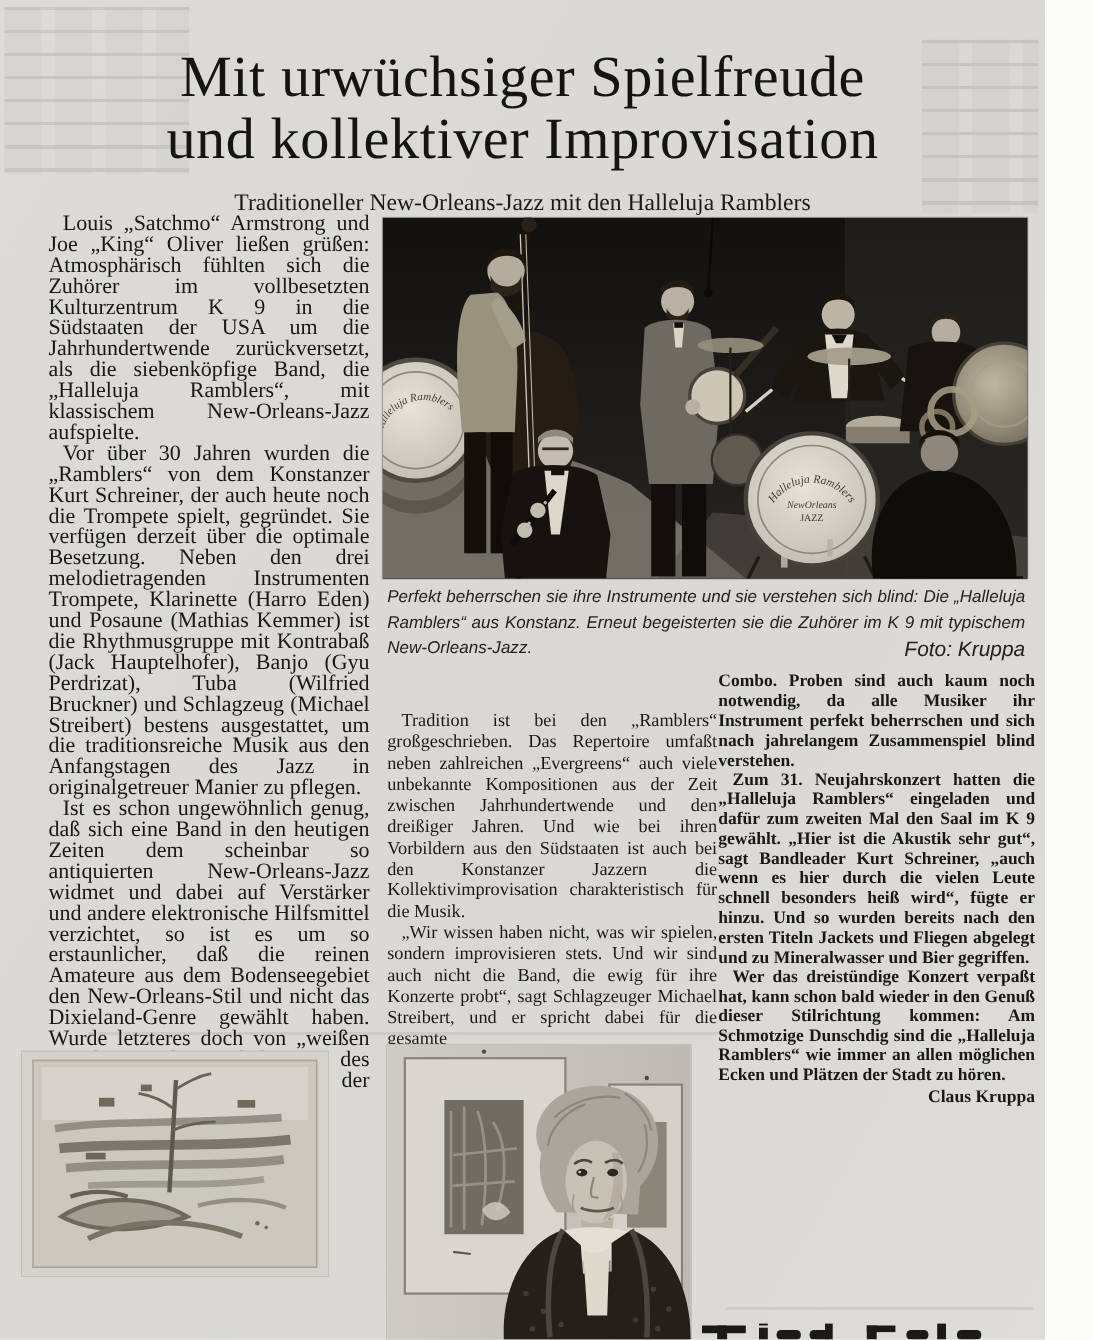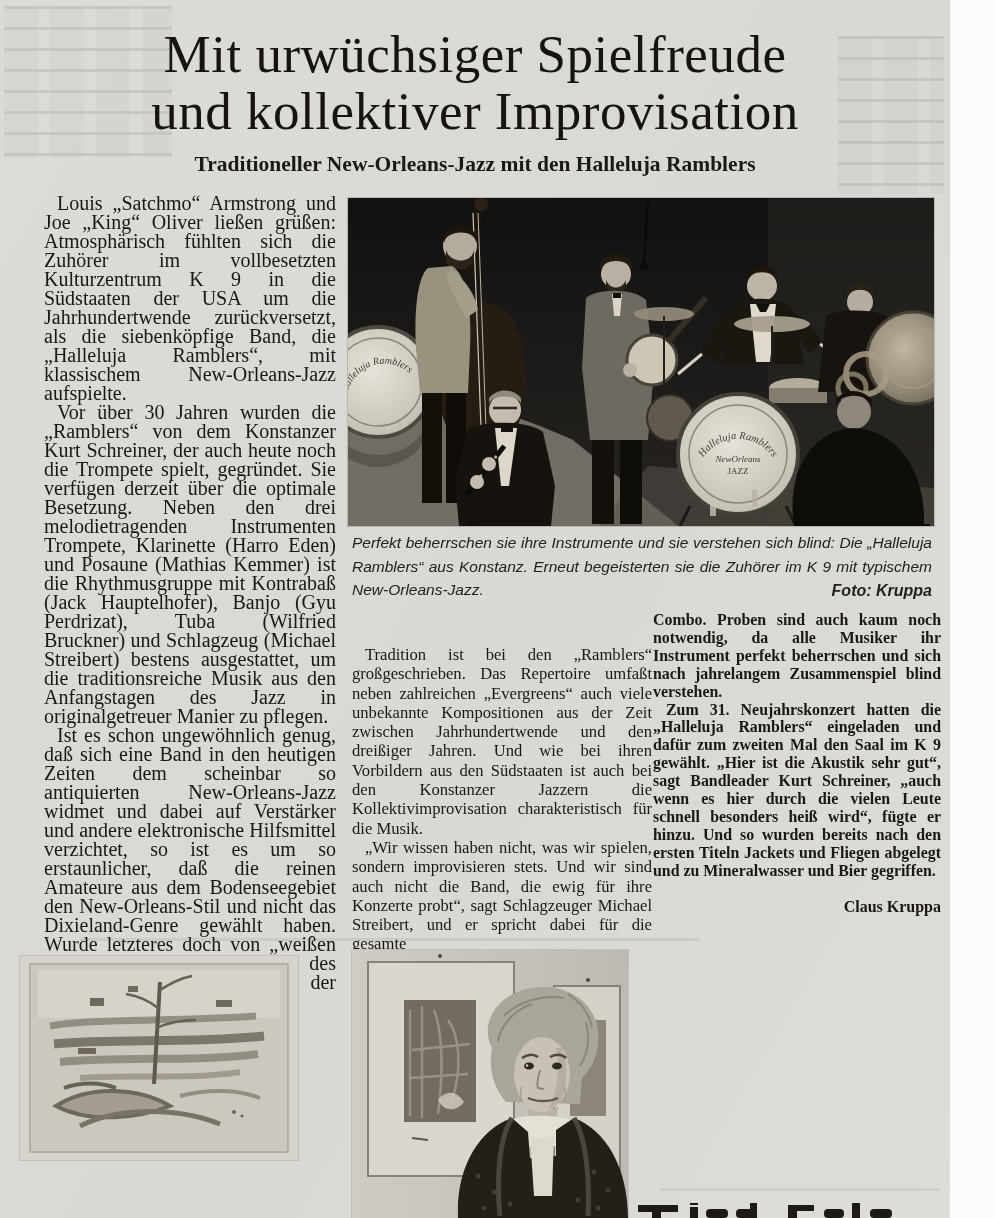--- a/index.html
+++ b/index.html
@@ -17,47 +17,47 @@
     position:absolute;opacity:.16;filter:blur(.7px);pointer-events:none;
     background:
       repeating-linear-gradient(to bottom, rgba(80,78,74,.85) 0 3px, transparent 3px 21px),
       repeating-linear-gradient(to right, rgba(80,78,74,.25) 0 34px, transparent 34px 46px);
   }
   .ghost.thin{background:repeating-linear-gradient(to bottom, rgba(80,78,74,.8) 0 3px, transparent 3px 12px);}
   .masthead{
     position:absolute;left:30px;top:26px;width:890px;text-align:center;color:#17140f;
   }
   .masthead h1{
-    margin:0;font-size:53px;line-height:57px;font-weight:normal;letter-spacing:.5px;
+    margin:16px;font-size:53px;line-height:57px;font-weight:normal;letter-spacing:.5px;
   }
   .masthead .sub{
-    margin-top:12px;font-size:21.5px;font-weight:bold;color:#1c1914;
+    margin-top:12px;font-size:21.5px;font-weight:normal;color:#1c1914;
   }
   .col{
     position:absolute;text-align:justify;color:#1b1813;
     text-rendering:optimizeLegibility;
   }
   .col p{margin:0;text-indent:13px;}
   .col1{left:44px;top:194px;width:292px;font-size:20px;line-height:19px;}
   .col2{left:352px;top:645px;width:300px;font-size:16.6px;line-height:19.3px;}
   .col3{left:653px;top:611px;width:288px;font-size:15.9px;line-height:17.9px;font-weight:bold;}
   .col3 p.cont{text-indent:0;}
-  .byline{text-align:right;font-size:16px;margin-top:18px;color:#1b1813;}
+  .byline{text-align:right;font-size:16px;margin-top:2px;color:#1b1813;}
   .bandphoto{
     position:absolute;left:348px;top:198px;width:586px;height:328px;
     box-shadow:0 0 0 1px #b9b6b0;background:#181512;
   }
   .caption{
     position:absolute;left:352px;top:531px;width:580px;height:72px;
     font-family:"Liberation Sans", sans-serif;font-style:italic;
     font-size:15.5px;line-height:23.5px;color:#24211c;text-align:justify;
   }
   .caption .credit{
-    position:absolute;right:0;bottom:1px;font-style:italic;font-weight:bold;
-    background:transparent;font-size:16px;margin-top:20px;
+    position:absolute;right:0;bottom:1px;font-style:italic;font-weight:normal;
+    background:transparent;font-size:19px;margin-top:20px;
   }
   .artphoto{position:absolute;box-shadow:0 0 0 1px #c2bfb9;}
   .painting{left:20px;top:956px;width:278px;height:204px;}
   .gallery{left:352px;top:950px;width:276px;height:268px;}
   .crop-headline{position:absolute;left:638px;top:1203px;width:272px;height:15px;overflow:hidden;}
   svg{display:block;}
 </style>
 </head>
 <body>
 
@@ -227,20 +227,21 @@
   </div>
 
   <div class="col col2">
     <p>Tradition ist bei den „Ramblers“ großgeschrieben. Das Repertoire umfaßt neben zahlreichen „Evergreens“ auch viele unbekannte Kompositionen aus der Zeit zwischen Jahrhundertwende und den dreißiger Jahren. Und wie bei ihren Vorbildern aus den Südstaaten ist auch bei den Konstanzer Jazzern die Kollektivimprovisation charakteristisch für die Musik.</p>
     <p>„Wir wissen haben nicht, was wir spielen, sondern improvisieren stets. Und wir sind auch nicht die Band, die ewig für ihre Konzerte probt“, sagt Schlagzeuger Michael Streibert, und er spricht dabei für die gesamte</p>
   </div>
 
   <div class="col col3">
     <p class="cont">Combo. Proben sind auch kaum noch notwendig, da alle Musiker ihr Instrument perfekt beherrschen und sich nach jahrelangem Zusammenspiel blind verstehen.</p>
     <p>Zum 31. Neujahrskonzert hatten die „Halleluja Ramblers“ eingeladen und dafür zum zweiten Mal den Saal im K 9 gewählt. „Hier ist die Akustik sehr gut“, sagt Bandleader Kurt Schreiner, „auch wenn es hier durch die vielen Leute schnell besonders heiß wird“, fügte er hinzu. Und so wurden bereits nach den ersten Titeln Jackets und Fliegen abgelegt und zu Mineralwasser und Bier gegriffen.</p>
+    <p>Wer das dreistündige Konzert verpaßt hat, kann schon bald wieder in den Genuß dieser Stilrichtung kommen: Am Schmotzige Dunschdig sind die „Halleluja Ramblers“ wie immer an allen möglichen Ecken und Plätzen der Stadt zu hören.</p>
     <div class="byline">Claus Kruppa</div>
   </div>
 
   <div class="artphoto painting">
     <svg width="278" height="204" viewBox="0 0 278 204">
       <rect width="278" height="204" fill="#d6d3cd"></rect>
       <rect x="10" y="8" width="258" height="188" fill="#cbc8c0" stroke="#aaa59c" stroke-width="1.5"></rect>
       <rect x="18" y="14" width="242" height="48" fill="#d7d4ce" opacity=".9"></rect>
       <g stroke="#8a8579" fill="none" opacity=".85">
         <path d="M30,70 C80,62 150,66 236,60" stroke-width="7"></path>

